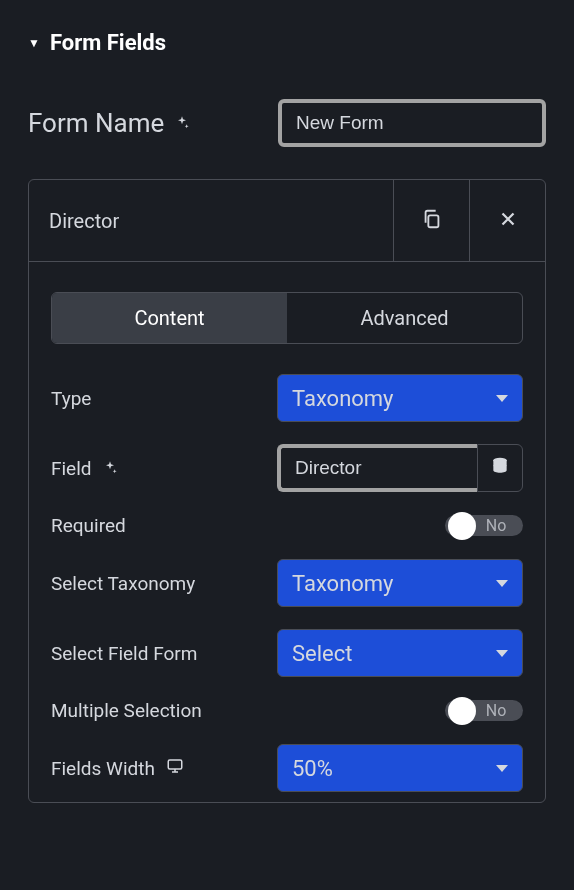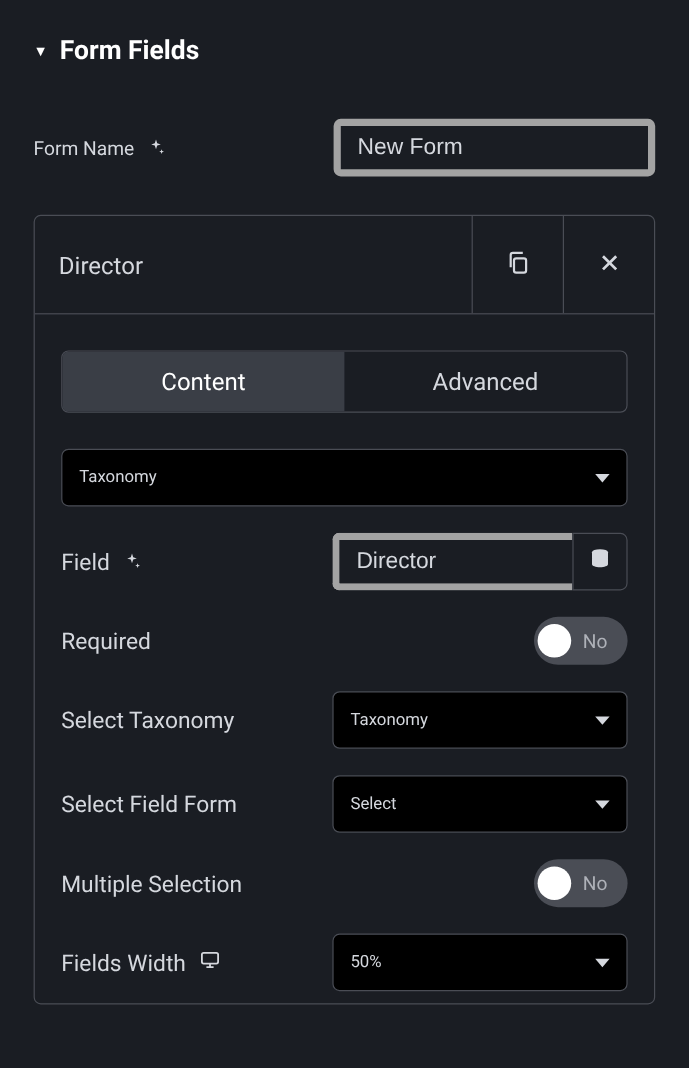--- a/index.html
+++ b/index.html
@@ -27,36 +27,36 @@
     font-weight: 700;
     color: #ffffff;
     text-align: right;
   }
   .field-row {
     display: flex;
     align-items: center;
     margin-bottom: 32px;
   }
   .field-label {
-    font-size: 16px;
+    font-size: 26px;
     color: #d5d8de;
     display: flex;
     align-items: center;
     gap: 10px;
   }
   .sparkle {
     display: inline-block;
     width: 16px;
     height: 16px;
     position: relative;
   }
   .sparkle svg { width: 16px; height: 16px; display: block; }
   .text-input {
     background: #1a1d23;
-    border: 6px solid #a3a3a3;
+    border: 4px solid #a3a3a3;
     border-radius: 6px;
     color: #d5d8de;
     font-size: 19px;
     padding: 10px 14px;
     height: 48px;
     width: 100%;
   }
   .form-name-row .field-label { width: 250px; }
   .form-name-row .input-wrap { flex: 1; }
   .card {
@@ -122,25 +122,25 @@
     font-size: 19px;
     color: #d5d8de;
   }
   .control-row .right {
     flex: 1;
     display: flex;
     align-items: center;
     justify-content: flex-end;
   }
   .select {
-    background: #000000;
+    background: #1d4ed8;
     border: 1px solid #4a4d55;
     border-radius: 6px;
     color: #d5d8de;
-    font-size: 14px;
+    font-size: 22px;
     padding: 10px 14px;
     height: 48px;
     width: 100%;
     display: flex;
     align-items: center;
     justify-content: space-between;
     cursor: pointer;
   }
   .select .chev {
     width: 0; height: 0;
@@ -166,21 +166,21 @@
     display: flex;
     align-items: center;
     justify-content: center;
     cursor: pointer;
   }
   .toggle {
     display: flex;
     align-items: center;
     background: #4a4d55;
     border-radius: 20px;
-    height: 40px;
+    height: 21px;
     width: 78px;
     padding: 3px;
     cursor: pointer;
     position: relative;
   }
   .toggle .knob {
     width: 28px; height: 28px;
     background: #ffffff;
     border-radius: 50%;
   }
@@ -237,20 +237,23 @@
   </div>
 
   <div class="card-body">
 
     <div class="tabs">
       <div class="tab active">Content</div>
       <div class="tab inactive">Advanced</div>
     </div>
 
     <div class="control-row">
+      <div class="left">
+          <span>Type</span>
+        </div>
       <div class="right">
         <div class="select">
           <span>Taxonomy</span>
           <span class="chev"></span>
         </div>
       </div>
     </div>
 
     <div class="control-row">
       <div class="left">

